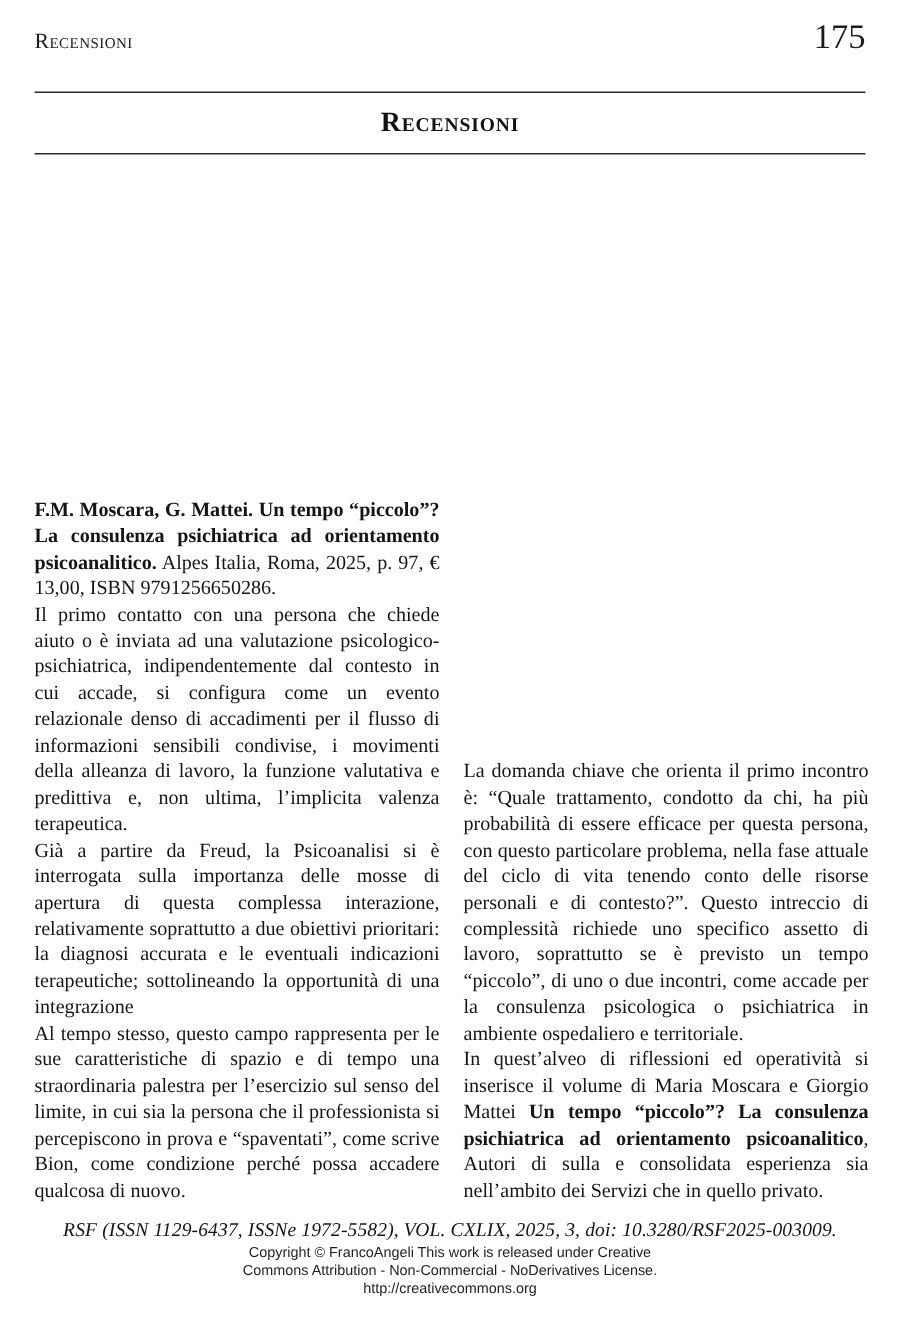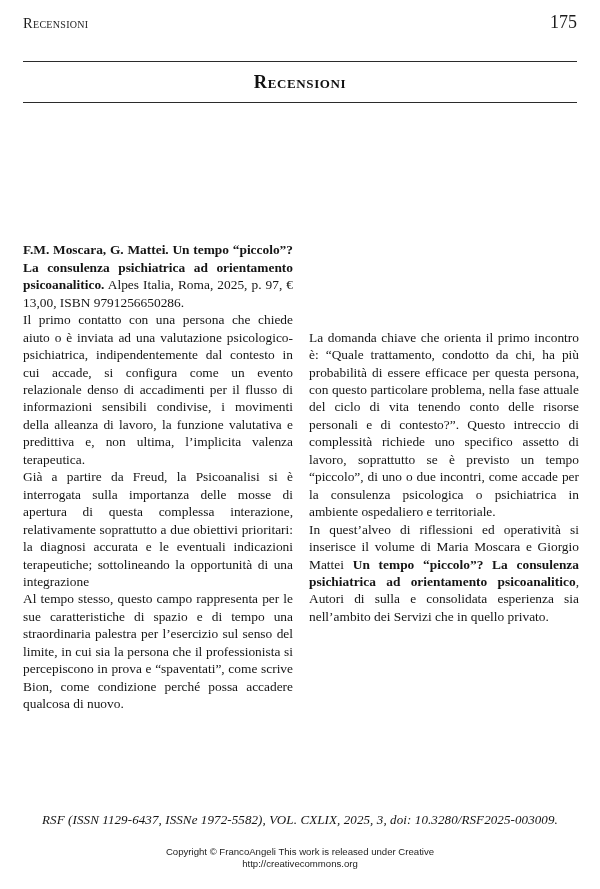--- a/index.html
+++ b/index.html
@@ -38,21 +38,21 @@
   .running-head-title {
     font-family: "Liberation Serif", serif;
     font-variant: small-caps;
     font-weight: 400;
     font-size: 14.5px;
     letter-spacing: 0.3px;
     color: #1c1c1c;
   }
   .running-head-page {
     font-family: "Liberation Serif", serif;
-    font-size: 18px;
+    font-size: 23px;
     font-weight: 400;
     color: #1c1c1c;
   }
 
   
   .section-block {
     position: absolute;
     left: 23px;
     top: 61px;
     width: 554px;
@@ -75,21 +75,21 @@
 
   
   .columns {
     position: absolute;
     left: 23px;
     top: 152px;
     width: 556px;
     height: 650px;
     display: flex;
     gap: 16px;
-    align-items: center;
+    align-items: flex-end;
   }
   .column {
     width: 270px;
     flex: 0 0 270px;
   }
 
   p.body {
     margin: 0;
     text-align: justify;
     text-justify: inter-word;
@@ -115,21 +115,21 @@
     width: 560px;
     text-align: center;
     font-family: "Liberation Serif", serif;
     font-style: italic;
     font-size: 13px;
     letter-spacing: 0.1px;
     color: #141414;
     white-space: nowrap;
   }
   .footer-license {
-    margin: 18px auto 0 auto;
+    margin: 2px auto 0 auto;
     width: 460px;
     text-align: center;
     font-family: "Liberation Sans", sans-serif;
     font-size: 9.6px;
     line-height: 12.2px;
     color: #1d1d1d;
   }
   .footer-license div { white-space: nowrap; }
 </style>
 </head>
@@ -171,17 +171,18 @@
 
 
     </div>
 
   </div>
 
   <div class="footer">
     <div class="footer-journal">RSF (ISSN 1129-6437, ISSNe 1972-5582), VOL. CXLIX, 2025, 3, doi: 10.3280/RSF2025-003009.</div>
     <div class="footer-license">
       <div>Copyright © FrancoAngeli This work is released under Creative</div>
+      <div>Commons Attribution - Non-Commercial - NoDerivatives License.</div>
       <div>http://creativecommons.org</div>
     </div>
   </div>
 
 </div>
 
 </body></html>

